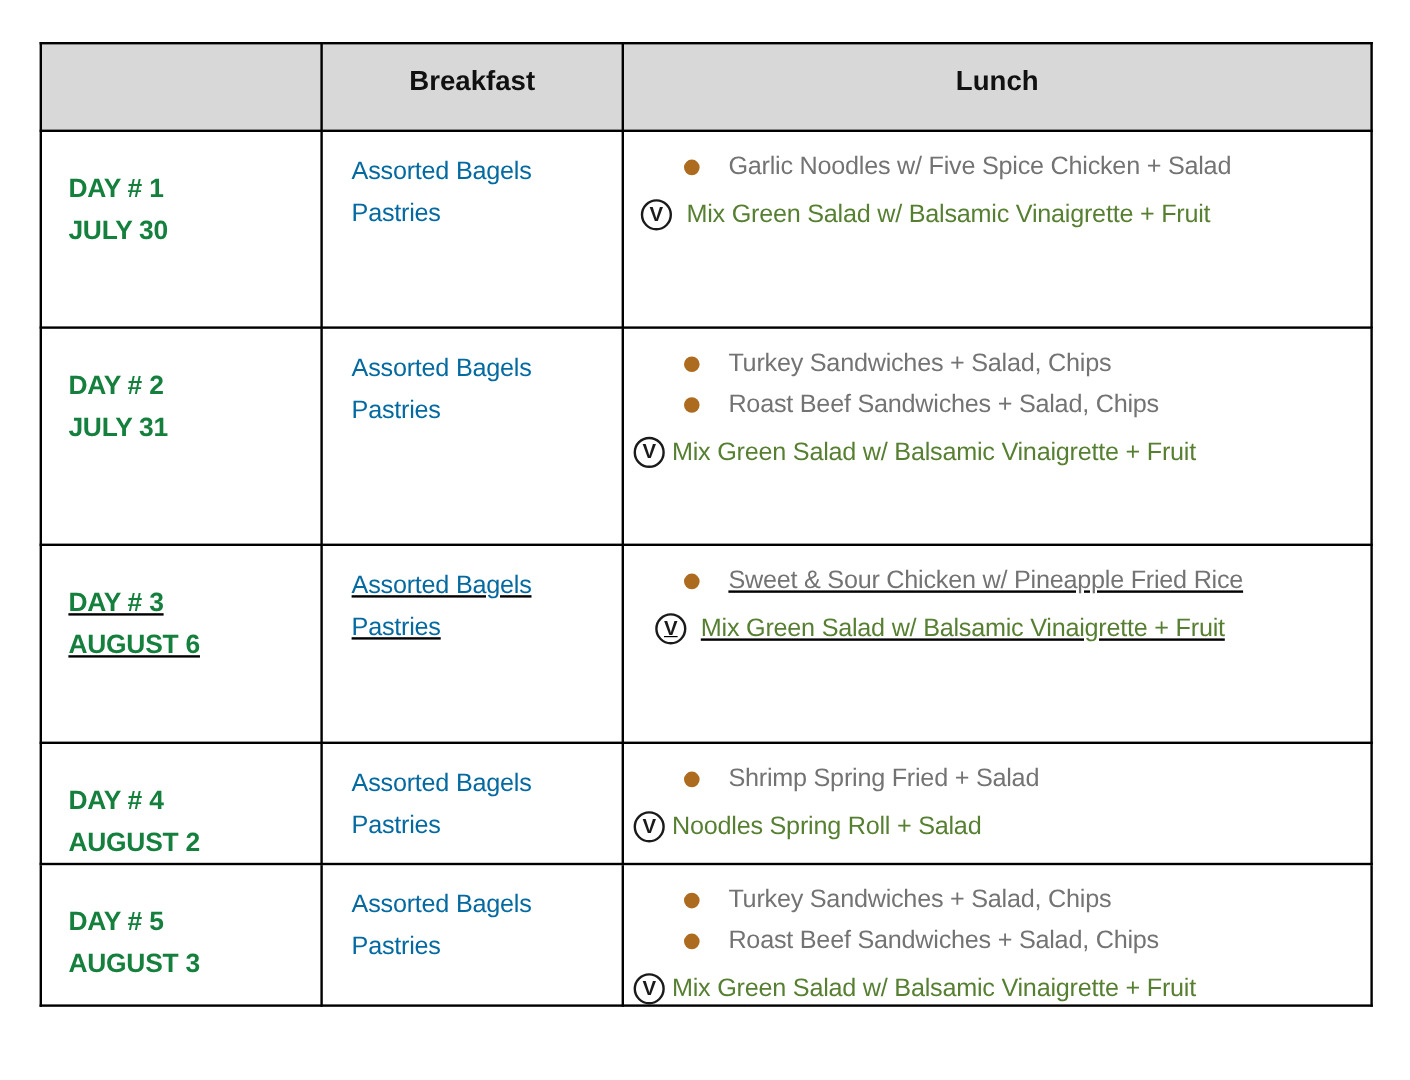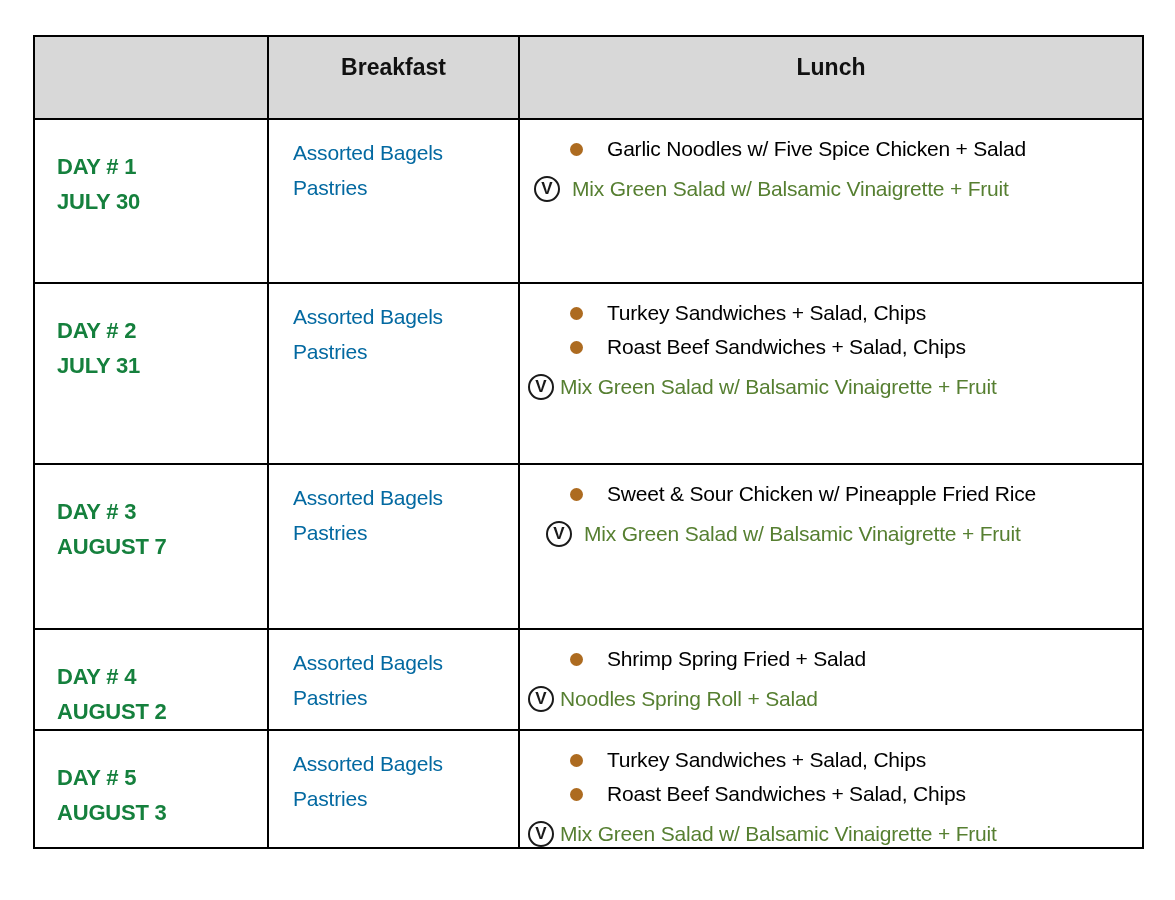--- a/index.html
+++ b/index.html
@@ -16,24 +16,24 @@
     width: 1109px;
     margin: 35px 0 0 33px;
   }
   col.c-day { width: 234px; }
   col.c-breakfast { width: 251px; }
   col.c-lunch { width: 624px; }
   th, td {
     border: 2px solid #000000;
     vertical-align: top;
   }
-  tr.r-header { height: 83px; }
+  tr.r-header { height: 73px; }
   tr.r1 { height: 164px; }
   tr.r2 { height: 181px; }
-  tr.r3 { height: 165px; }
+  tr.r3 { height: 165px; text-decoration: underline; }
   tr.r4 { height: 83px; }
   tr.r5 { height: 110px; }
   th.head-cell {
     background: #d8d8d8;
     font-size: 23px;
     font-weight: 700;
     color: #111111;
     text-align: center;
     padding-top: 17px;
     letter-spacing: 0;
@@ -53,21 +53,21 @@
   }
   td.lunch-cell {
     font-size: 21px;
     padding: 12px 6px 0 0;
   }
   .entree-line {
     display: flex;
     align-items: center;
     min-height: 34px;
     padding-left: 50px;
-    color: #000000;
+    color: #737373;
   }
   .dot {
     flex: none;
     width: 13px; height: 13px;
     border-radius: 50%;
     background: #ad6b20;
     margin-right: 24px;
   }
   .veg-line {
     display: flex;
@@ -156,21 +156,21 @@
         <div class="veg-line">
           <span class="v-circle">V</span>
           <span>Mix Green Salad w/ Balsamic Vinaigrette + Fruit</span>
         </div>
       </td>
     </tr>
 
     <tr class="r3">
       <td class="day-cell">
         <div>DAY # 3</div>
-        <div>AUGUST 7</div>
+        <div>AUGUST 6</div>
       </td>
       <td class="breakfast-cell">
         <div>Assorted Bagels</div>
         <div>Pastries</div>
       </td>
       <td class="lunch-cell">
         <div class="entree-line">
           <span class="dot"></span>
           <span>Sweet &amp; Sour Chicken w/ Pineapple Fried Rice</span>
         </div>

